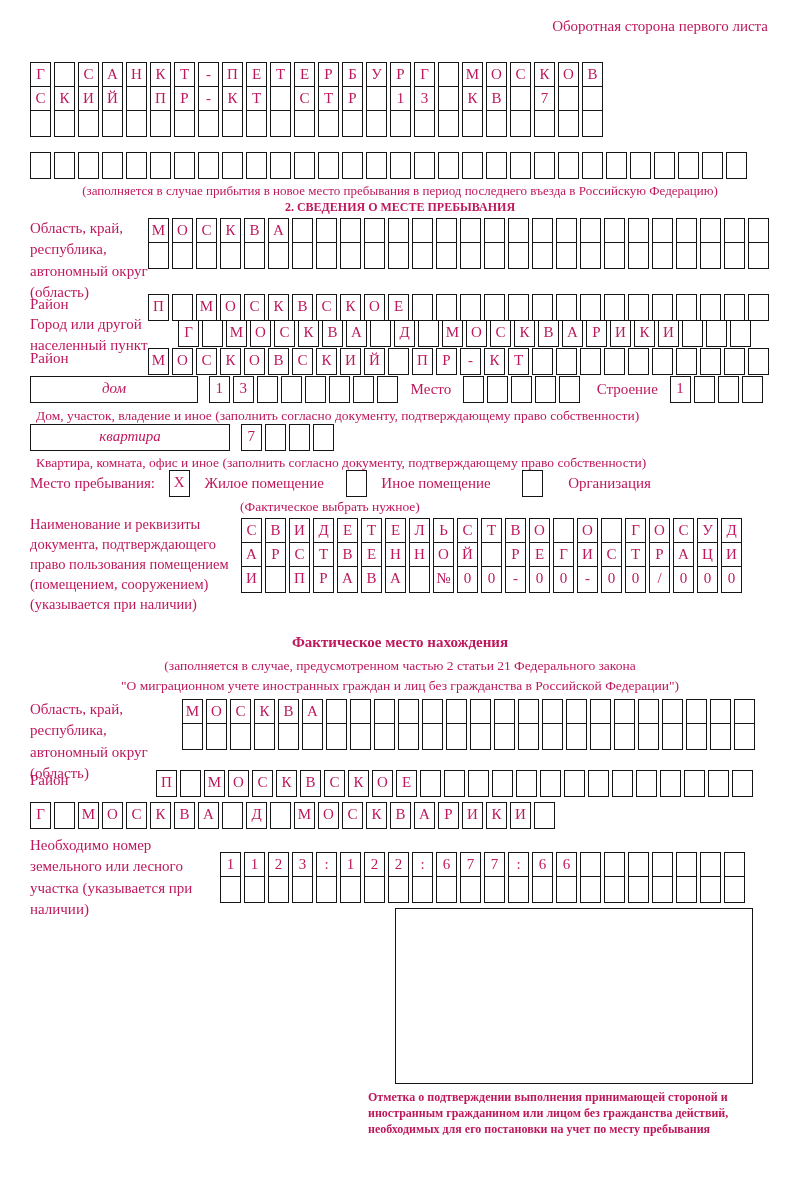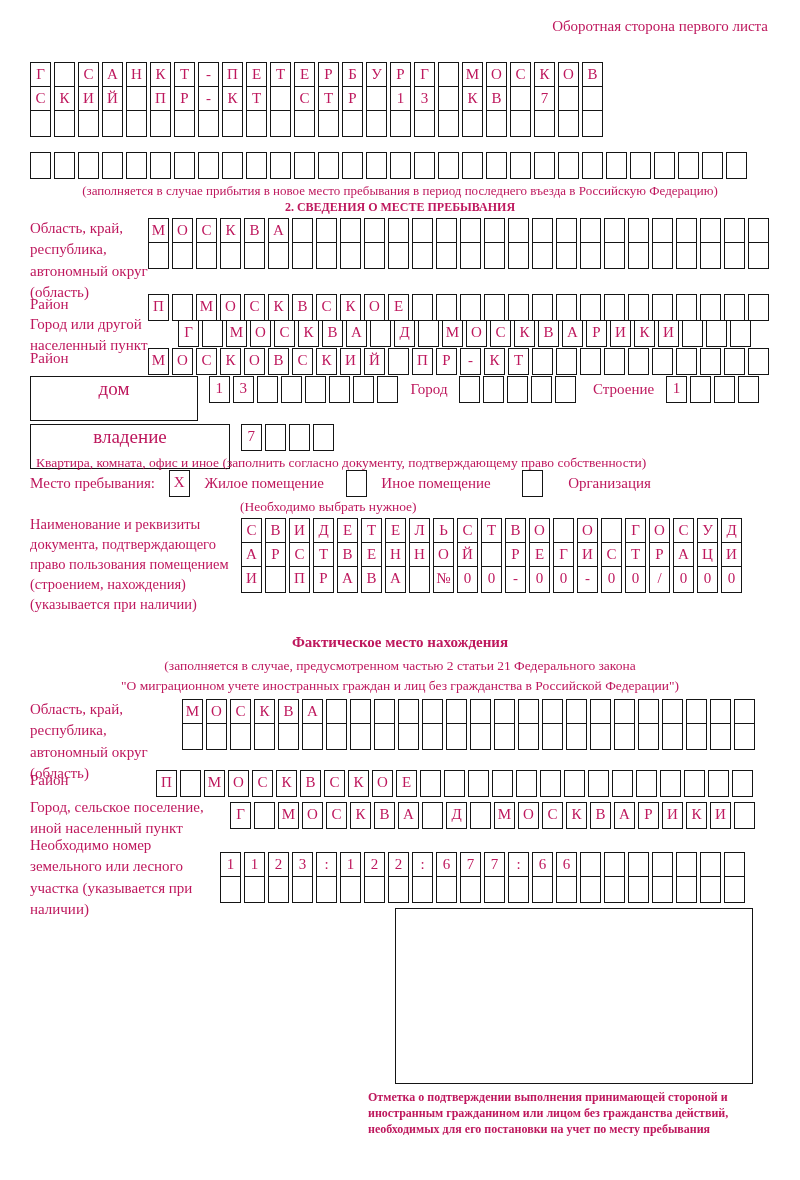--- a/index.html
+++ b/index.html
@@ -14,22 +14,22 @@
   .form-row { display:flex; }
   .boxcol > .boxrow { margin-bottom:3px; }
   .boxrow { white-space:nowrap; height:21px; }
   .cell {
     display:inline-block; width:21px; height:27px;
     border:1.7px solid #151515; margin-right:3px;
     text-align:center; font-size:15px; line-height:23px;
     vertical-align:top; background:#fff;
   }
   .widebox {
-    display:inline-block; height:45px; border:1.7px solid #151515;
-    text-align:center; line-height:23px; font-size:19px; vertical-align:top;
+    display:inline-block; height:27px; border:1.7px solid #151515;
+    text-align:center; line-height:23px; font-size:15px; vertical-align:top;font-style:italic;
   }
   .note { font-size:13px; line-height:1.3; }
   .center { text-align:center; width:100%; }
   .sect-title { font-weight:bold; font-size:12px; }
   .inline-lbl { display:inline-block; line-height:27px; vertical-align:top; font-size:15px; }
   .stamp-box { border:1.7px solid #151515; background:#fff; }
 </style>
 </head>
 <body>
 
@@ -68,45 +68,46 @@
   </div>
 
   <div class="abs form-row" style="top:346px; left:30px;">
     <div class="row-label" style="width:118px;">Район</div>
     <div class="boxrow"><span class="cell">М</span><span class="cell">О</span><span class="cell">С</span><span class="cell">К</span><span class="cell">О</span><span class="cell">В</span><span class="cell">С</span><span class="cell">К</span><span class="cell">И</span><span class="cell">Й</span><span class="cell"></span><span class="cell">П</span><span class="cell">Р</span><span class="cell">-</span><span class="cell">К</span><span class="cell">Т</span><span class="cell"></span><span class="cell"></span><span class="cell"></span><span class="cell"></span><span class="cell"></span><span class="cell"></span><span class="cell"></span><span class="cell"></span><span class="cell"></span><span class="cell"></span></div>
   </div>
 
   <div class="abs" style="top:374px; left:30px; white-space:nowrap;">
     <span class="widebox" style="width:168px; margin-right:7px;">дом</span>
     <span class="boxrow" style="display:inline-block;"><span class="cell">1</span><span class="cell">3</span><span class="cell"></span><span class="cell"></span><span class="cell"></span><span class="cell"></span><span class="cell"></span><span class="cell"></span></span>
-    <span class="inline-lbl" style="margin:0 8px 0 6px;">Город</span>
+    <span class="inline-lbl" style="margin:0 8px 0 6px;">Место</span>
     <span class="boxrow" style="display:inline-block;"><span class="cell"></span><span class="cell"></span><span class="cell"></span><span class="cell"></span><span class="cell"></span></span>
     <span class="inline-lbl" style="margin:0 8px 0 10px;">Строение</span>
     <span class="boxrow" style="display:inline-block;"><span class="cell">1</span><span class="cell"></span><span class="cell"></span><span class="cell"></span></span>
   </div>
+  <div class="abs note" style="top:405px; left:36px; font-size:13.5px;">Дом, участок, владение и иное (заполнить согласно документу, подтверждающему право собственности)</div>
 
   <div class="abs" style="top:422px; left:30px; white-space:nowrap;">
-    <span class="widebox" style="width:200px; margin-right:7px;">владение</span>
+    <span class="widebox" style="width:200px; margin-right:7px;">квартира</span>
     <span class="boxrow" style="display:inline-block;"><span class="cell">7</span><span class="cell"></span><span class="cell"></span><span class="cell"></span></span>
   </div>
   <div class="abs note" style="top:452px; left:36px; font-size:13.5px;">Квартира, комната, офис и иное (заполнить согласно документу, подтверждающему право собственности)</div>
 
   <div class="abs" style="top:468px; left:30px; white-space:nowrap;">
     <span class="inline-lbl" style="margin-right:10px;">Место пребывания:</span>
     <span class="cell">X</span>
     <span class="inline-lbl" style="margin:0 18px 0 8px;">Жилое помещение</span>
     <span class="cell"></span>
     <span class="inline-lbl" style="margin:0 28px 0 8px;font-family:Liberation Serif, serif;">Иное помещение</span>
     <span class="cell"></span>
     <span class="inline-lbl" style="margin:0 0 0 18px;">Организация</span>
   </div>
-  <div class="abs note" style="top:496px; left:240px; font-size:13.5px;">(Необходимо выбрать нужное)</div>
+  <div class="abs note" style="top:496px; left:240px; font-size:13.5px;">(Фактическое выбрать нужное)</div>
 
   <div class="abs form-row" style="top:512px; left:30px;">
-    <div class="row-label" style="width:211px; line-height:1.38; font-size:14.5px;">Наименование и реквизиты документа, подтверждающего право пользования помещением (строением, нахождения) (указывается при наличии)</div>
+    <div class="row-label" style="width:211px; line-height:1.38; font-size:14.5px;">Наименование и реквизиты документа, подтверждающего право пользования помещением (помещением, сооружением) (указывается при наличии)</div>
     <div class="boxcol" style="padding-top:4px;">
       <div class="boxrow"><span class="cell">С</span><span class="cell">В</span><span class="cell">И</span><span class="cell">Д</span><span class="cell">Е</span><span class="cell">Т</span><span class="cell">Е</span><span class="cell">Л</span><span class="cell">Ь</span><span class="cell">С</span><span class="cell">Т</span><span class="cell">В</span><span class="cell">О</span><span class="cell"></span><span class="cell">О</span><span class="cell"></span><span class="cell">Г</span><span class="cell">О</span><span class="cell">С</span><span class="cell">У</span><span class="cell">Д</span></div>
       <div class="boxrow"><span class="cell">А</span><span class="cell">Р</span><span class="cell">С</span><span class="cell">Т</span><span class="cell">В</span><span class="cell">Е</span><span class="cell">Н</span><span class="cell">Н</span><span class="cell">О</span><span class="cell">Й</span><span class="cell"></span><span class="cell">Р</span><span class="cell">Е</span><span class="cell">Г</span><span class="cell">И</span><span class="cell">С</span><span class="cell">Т</span><span class="cell">Р</span><span class="cell">А</span><span class="cell">Ц</span><span class="cell">И</span></div>
       <div class="boxrow"><span class="cell">И</span><span class="cell"></span><span class="cell">П</span><span class="cell">Р</span><span class="cell">А</span><span class="cell">В</span><span class="cell">А</span><span class="cell"></span><span class="cell">№</span><span class="cell">0</span><span class="cell">0</span><span class="cell">-</span><span class="cell">0</span><span class="cell">0</span><span class="cell">-</span><span class="cell">0</span><span class="cell">0</span><span class="cell">/</span><span class="cell">0</span><span class="cell">0</span><span class="cell">0</span></div>
     </div>
   </div>
 
   <div class="abs center sect-title" style="top:632px; left:0; font-size:15px;">Фактическое место нахождения</div>
   <div class="abs note center" style="top:655px; left:0; font-size:13.5px;">(заполняется в случае, предусмотренном частью 2 статьи 21 Федерального закона</div>
   <div class="abs note center" style="top:675px; left:0; font-size:13.5px;">"О миграционном учете иностранных граждан и лиц без гражданства в Российской Федерации")</div>
@@ -118,21 +119,20 @@
       <div class="boxrow"><span class="cell"></span><span class="cell"></span><span class="cell"></span><span class="cell"></span><span class="cell"></span><span class="cell"></span><span class="cell"></span><span class="cell"></span><span class="cell"></span><span class="cell"></span><span class="cell"></span><span class="cell"></span><span class="cell"></span><span class="cell"></span><span class="cell"></span><span class="cell"></span><span class="cell"></span><span class="cell"></span><span class="cell"></span><span class="cell"></span><span class="cell"></span><span class="cell"></span><span class="cell"></span><span class="cell"></span></div>
     </div>
   </div>
 
   <div class="abs form-row" style="top:768px; left:30px;">
     <div class="row-label" style="width:126px;">Район</div>
     <div class="boxrow"><span class="cell">П</span><span class="cell"></span><span class="cell">М</span><span class="cell">О</span><span class="cell">С</span><span class="cell">К</span><span class="cell">В</span><span class="cell">С</span><span class="cell">К</span><span class="cell">О</span><span class="cell">Е</span><span class="cell"></span><span class="cell"></span><span class="cell"></span><span class="cell"></span><span class="cell"></span><span class="cell"></span><span class="cell"></span><span class="cell"></span><span class="cell"></span><span class="cell"></span><span class="cell"></span><span class="cell"></span><span class="cell"></span><span class="cell"></span></div>
   </div>
 
   <div class="abs form-row" style="top:795px; left:30px;">
-    <div class="row-label" style="width:200px;">Город, сельское поселение, иной населенный пункт</div>
     <div class="boxrow" style="margin-top:5px;"><span class="cell">Г</span><span class="cell"></span><span class="cell">М</span><span class="cell">О</span><span class="cell">С</span><span class="cell">К</span><span class="cell">В</span><span class="cell">А</span><span class="cell"></span><span class="cell">Д</span><span class="cell"></span><span class="cell">М</span><span class="cell">О</span><span class="cell">С</span><span class="cell">К</span><span class="cell">В</span><span class="cell">А</span><span class="cell">Р</span><span class="cell">И</span><span class="cell">К</span><span class="cell">И</span><span class="cell"></span></div>
   </div>
 
   <div class="abs form-row" style="top:833px; left:30px;">
     <div class="row-label" style="width:190px;">Необходимо номер земельного или лесного участка (указывается при наличии)</div>
     <div class="boxcol" style="padding-top:17px;">
       <div class="boxrow"><span class="cell">1</span><span class="cell">1</span><span class="cell">2</span><span class="cell">3</span><span class="cell">:</span><span class="cell">1</span><span class="cell">2</span><span class="cell">2</span><span class="cell">:</span><span class="cell">6</span><span class="cell">7</span><span class="cell">7</span><span class="cell">:</span><span class="cell">6</span><span class="cell">6</span><span class="cell"></span><span class="cell"></span><span class="cell"></span><span class="cell"></span><span class="cell"></span><span class="cell"></span><span class="cell"></span></div>
       <div class="boxrow"><span class="cell"></span><span class="cell"></span><span class="cell"></span><span class="cell"></span><span class="cell"></span><span class="cell"></span><span class="cell"></span><span class="cell"></span><span class="cell"></span><span class="cell"></span><span class="cell"></span><span class="cell"></span><span class="cell"></span><span class="cell"></span><span class="cell"></span><span class="cell"></span><span class="cell"></span><span class="cell"></span><span class="cell"></span><span class="cell"></span><span class="cell"></span><span class="cell"></span></div>
     </div>
   </div>

